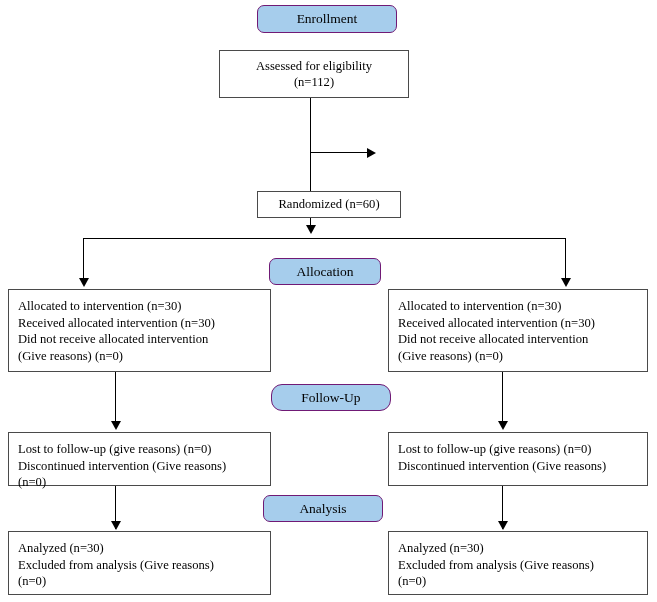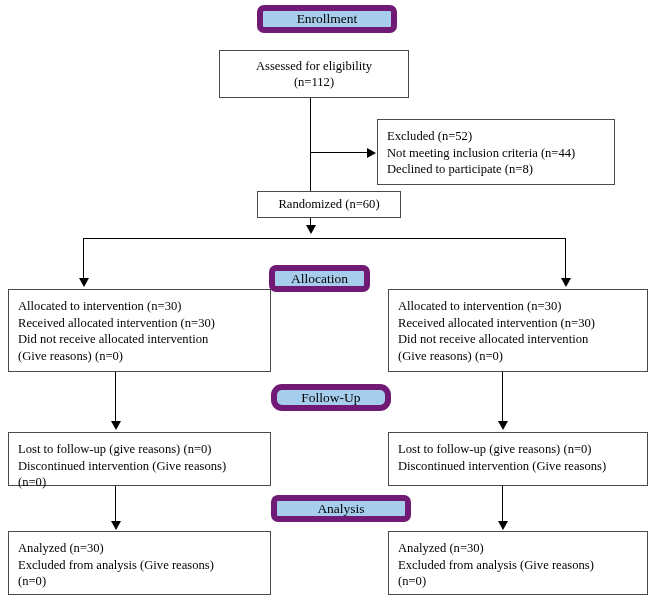--- a/index.html
+++ b/index.html
@@ -16,21 +16,21 @@
     width: 657px;
     height: 602px;
     background: #ffffff;
     overflow: hidden;
   }
 
   
   .stage-label {
     position: absolute;
     background: #A6CDEC;
-    border: 6px solid #701a75;
+    border: 1px solid #701a75;
     border-radius: 7px;
     box-sizing: border-box;
     display: flex;
     align-items: center;
     justify-content: center;
     font-size: 13.5px;
     line-height: 1;
     color: #000000;
     z-index: 5;
   }
@@ -106,42 +106,37 @@
   <div class="box center" style="left:219px; top:50px; width:190px; height:48px;">
     <span class="box-text">Assessed for eligibility
 (n=112)</span>
   </div>
 
   <div class="vline" style="left:310px; top:98px; height:93px;"></div>
 
   <div class="hline" style="left:310px; top:152px; width:58px;"></div>
   <div class="arrow-right" style="left:367px; top:147.5px;"></div>
 
-  <div class="box left" style="left:377px; top:119px; width:238px; height:66px;">
-    <span class="box-text">Excluded (n=52)
-Not meeting inclusion criteria (n=44)
-Declined to participate (n=8)</span>
-  </div>
 
   <div class="box center" style="left:257px; top:191px; width:144px; height:27px;">
     <span class="box-text">Randomized (n=60)</span>
   </div>
 
   <div class="vline" style="left:310px; top:218px; height:14px;"></div>
   <div class="arrow-down" style="left:306px; top:225px;"></div>
 
   <div class="hline" style="left:83px; top:238px; width:483px;"></div>
 
   <div class="vline" style="left:83px; top:238px; height:43px;"></div>
   <div class="arrow-down" style="left:79px; top:278px;"></div>
 
   <div class="vline" style="left:565px; top:238px; height:43px;"></div>
   <div class="arrow-down" style="left:561px; top:278px;"></div>
 
-  <div class="stage-label" style="left:269px; top:265px; width:101px; height:27px;">Allocation</div>
+  <div class="stage-label" style="left:269px; top:258px; width:112px; height:27px;">Allocation</div>
 
   <div class="box left" style="left:8px; top:289px; width:263px; height:83px;">
     <span class="box-text">Allocated to intervention (n=30)
 Received allocated intervention (n=30)
 Did not receive allocated intervention
 (Give reasons) (n=0)</span>
   </div>
 
   <div class="box left" style="left:388px; top:289px; width:260px; height:83px;">
     <span class="box-text">Allocated to intervention (n=30)
@@ -168,21 +163,21 @@
     <span class="box-text">Lost to follow-up (give reasons) (n=0)
 Discontinued intervention (Give reasons)</span>
   </div>
 
   <div class="vline" style="left:115px; top:486px; height:43px;"></div>
   <div class="arrow-down" style="left:111px; top:521px;"></div>
 
   <div class="vline" style="left:502px; top:486px; height:43px;"></div>
   <div class="arrow-down" style="left:498px; top:521px;"></div>
 
-  <div class="stage-label" style="left:271px; top:495px; width:140px; height:27px;">Analysis</div>
+  <div class="stage-label" style="left:263px; top:495px; width:120px; height:27px;">Analysis</div>
 
   <div class="box left" style="left:8px; top:531px; width:263px; height:64px;">
     <span class="box-text">Analyzed (n=30)
 Excluded from analysis (Give reasons)
 (n=0)</span>
   </div>
 
   <div class="box left" style="left:388px; top:531px; width:260px; height:64px;">
     <span class="box-text">Analyzed (n=30)
 Excluded from analysis (Give reasons)

